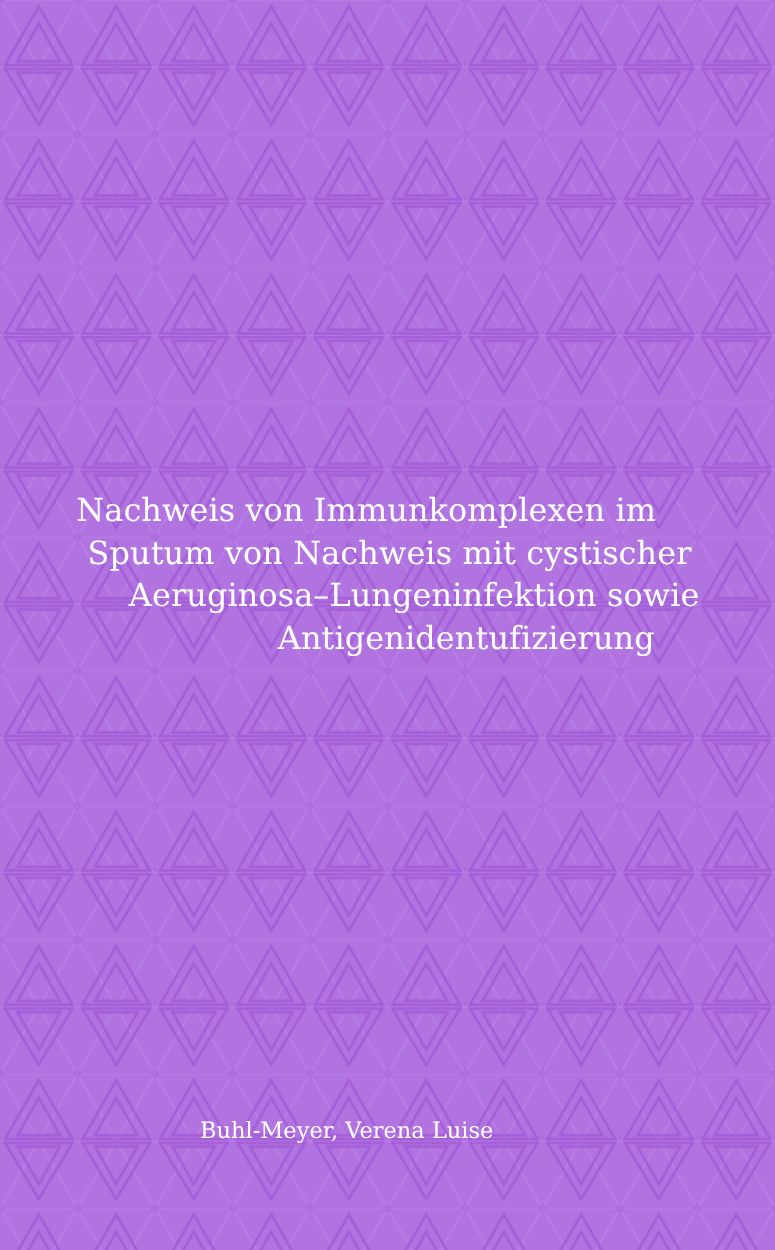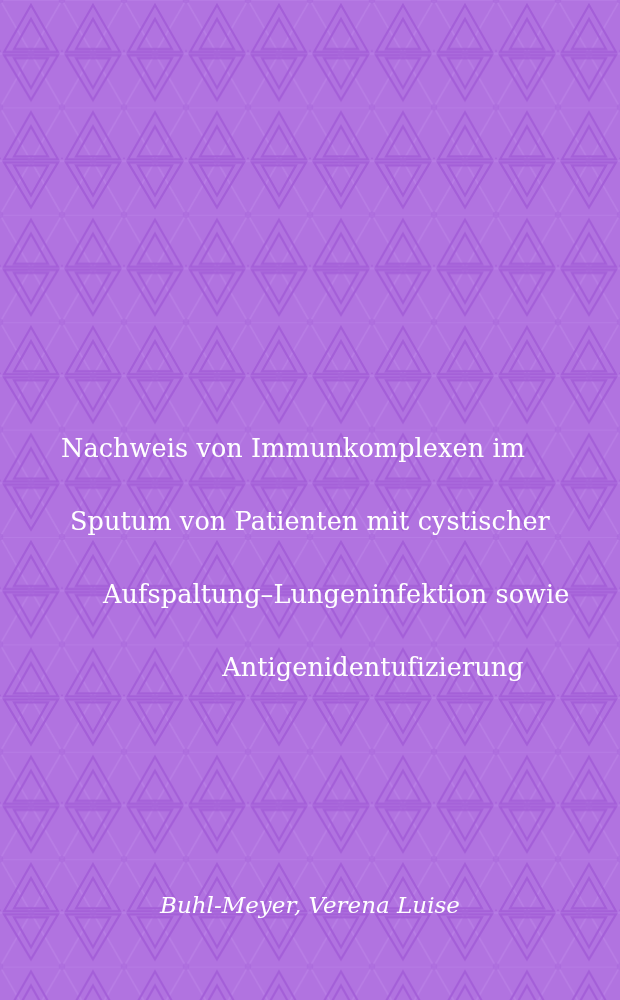--- a/index.html
+++ b/index.html
@@ -41,43 +41,41 @@
   }
 
   .title-line {
     color: #ffffff;
     font-size: 25.5px;
     line-height: 34px;
     font-weight: 400;
     letter-spacing: 0.1px;
     white-space: nowrap;
     text-shadow: 0 0 1px rgba(255,255,255,0.15);
-    margin-top: 39px;
   }
   .title-line.indent-1 { padding-left: 13px; }
   .title-line.indent-2 { padding-left: 22px; }
   .title-line.indent-4 { padding-left: 55px; }
   .title-line.indent-5 { padding-left: 118px; text-align: center; }
 
   .author-block {
     position: absolute;
     left: 0;
     right: 0;
     top: 888px;
     padding: 0 40px 0 48px;
     box-sizing: border-box;
   }
   .author {
     color: #ffffff;
-    font-size: 23px;
+    font-size: 18px;
     line-height: 34px;
     font-weight: 400;
     padding-left: 112px;
     white-space: nowrap;
-    font-style: italic;
   }
 </style>
 </head>
 <body>
 
 <div class="cover">
 
   <svg class="pattern" width="620" height="1000" viewBox="0 0 620 1000" xmlns="http://www.w3.org/2000/svg" aria-hidden="true">
     <defs>
       <pattern id="tri" width="62" height="107.4" patternUnits="userSpaceOnUse">
@@ -111,22 +109,22 @@
         </g>
       </pattern>
     </defs>
     <rect x="0" y="0" width="620" height="1000" fill="#b173e0"></rect>
     <rect x="0" y="0" width="620" height="1000" fill="url(#tri2)"></rect>
     <rect x="0" y="0" width="620" height="1000" fill="url(#tri)"></rect>
   </svg>
 
   <div class="title-block">
     <div class="title-line indent-1">Nachweis von Immunkomplexen im</div>
-    <div class="title-line indent-2">Sputum von Patienten mit cystischer</div>
-    <div class="title-line indent-4">Aufspaltung–Lungeninfektion sowie</div>
+    <div class="title-line indent-2">Sputum von Nachweis mit cystischer</div>
+    <div class="title-line indent-4">Aeruginosa–Lungeninfektion sowie</div>
     <div class="title-line indent-5">Antigenidentufizierung</div>
   </div>
 
   <div class="author-block">
     <div class="author">Buhl-Meyer, Verena Luise</div>
   </div>
 
 </div>
 
 </body></html>

